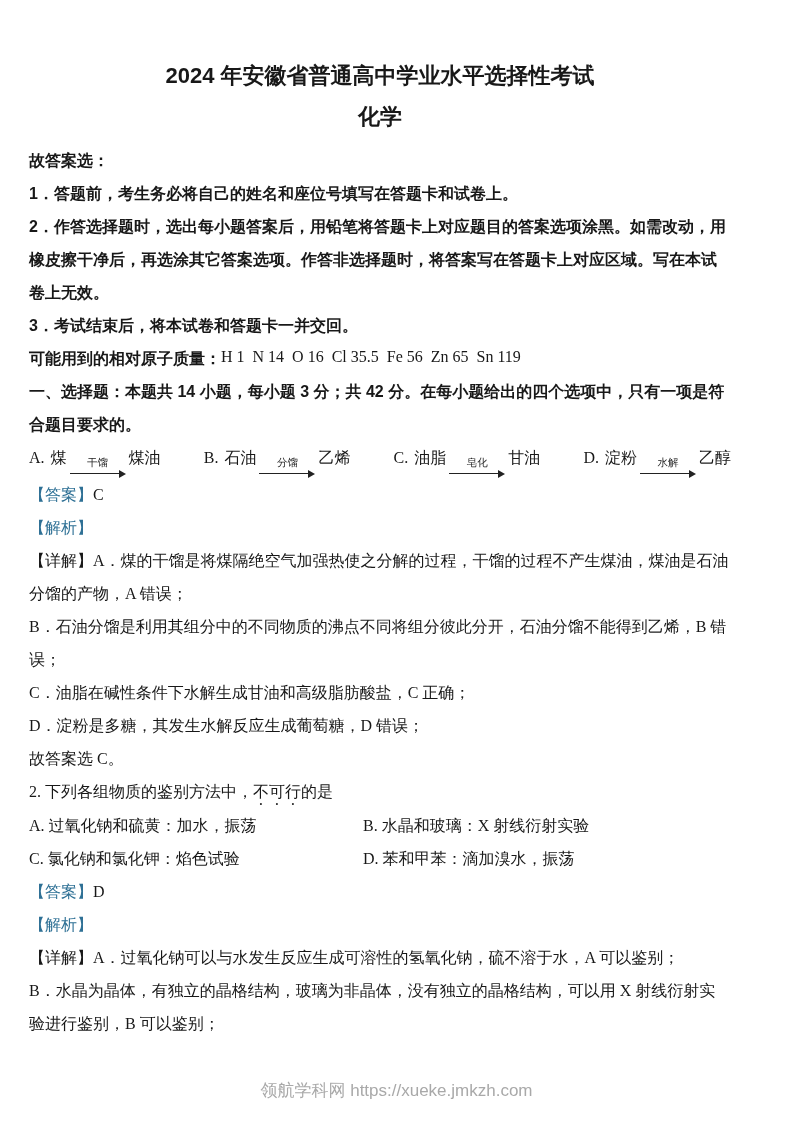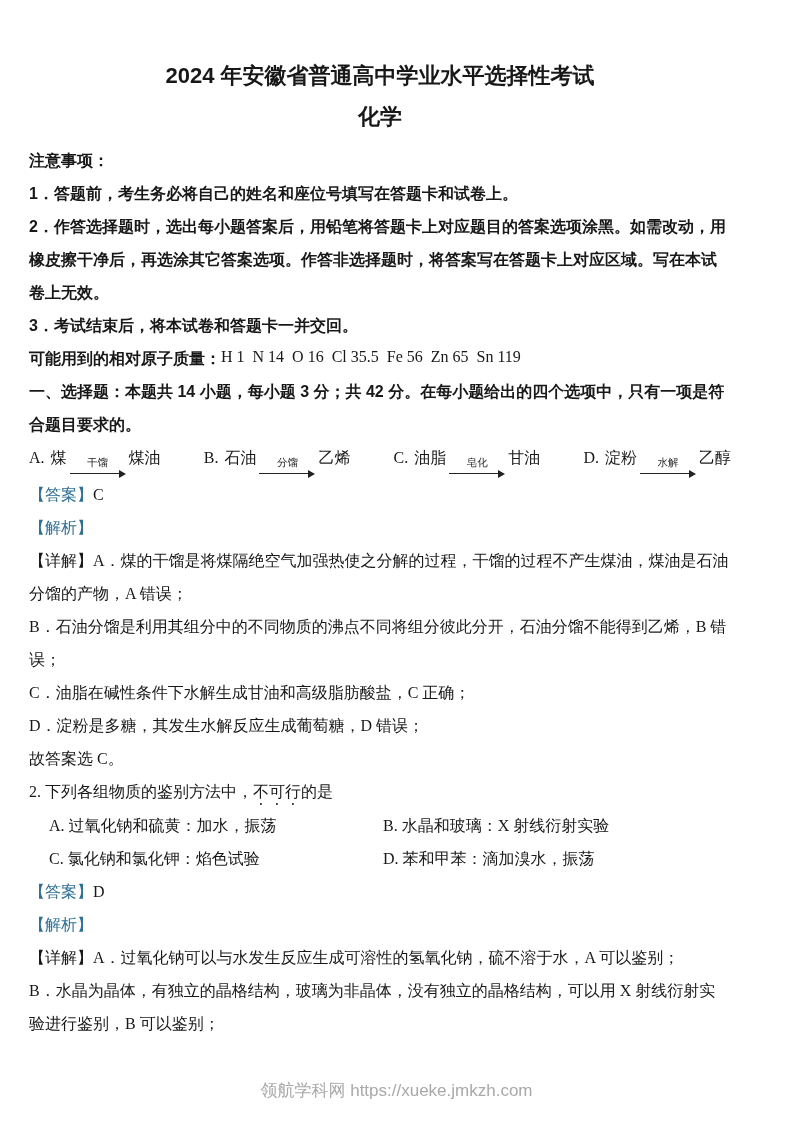--- a/index.html
+++ b/index.html
@@ -79,40 +79,39 @@
   .emph {
     -webkit-text-emphasis:filled dot;
     -webkit-text-emphasis-position:under;
     text-emphasis:filled dot;
     text-emphasis-position:under left;
   }
   .q2-options {
     display:grid;
     grid-template-columns:334px 1fr;
     line-height:33px;
-    margin-left:20px;
   }
   .footer {
     position:absolute;
     left:0; right:0; bottom:20px;
     text-align:center;
     font-family:"Liberation Sans","DejaVu Sans",sans-serif;
     font-size:17px;
     color:#a9a9a9;
   }
 </style>
 </head>
 <body>
 
 <div class="page">
 
   <h1 class="title">2024 年安徽省普通高中学业水平选择性考试</h1>
   <h2 class="subject">化学</h2>
 
-  <p class="bold">注意事项：</p>
+  <p class="bold">故答案选：</p>
   <p class="bold">1．答题前，考生务必将自己的姓名和座位号填写在答题卡和试卷上。</p>
   <p class="bold">2．作答选择题时，选出每小题答案后，用铅笔将答题卡上对应题目的答案选项涂黑。如需改动，用橡皮擦干净后，再选涂其它答案选项。作答非选择题时，将答案写在答题卡上对应区域。写在本试卷上无效。</p>
   <p class="bold">3．考试结束后，将本试卷和答题卡一并交回。</p>
 
   <p><span class="bold">可能用到的相对原子质量：</span><span class="atomic-values">H 1  N 14  O 16  Cl 35.5  Fe 56  Zn 65  Sn 119</span></p>
 
   <p class="bold">一、选择题：本题共 14 小题，每小题 3 分；共 42 分。在每小题给出的四个选项中，只有一项是符合题目要求的。</p>
 
 
   <p class="q1-options">

